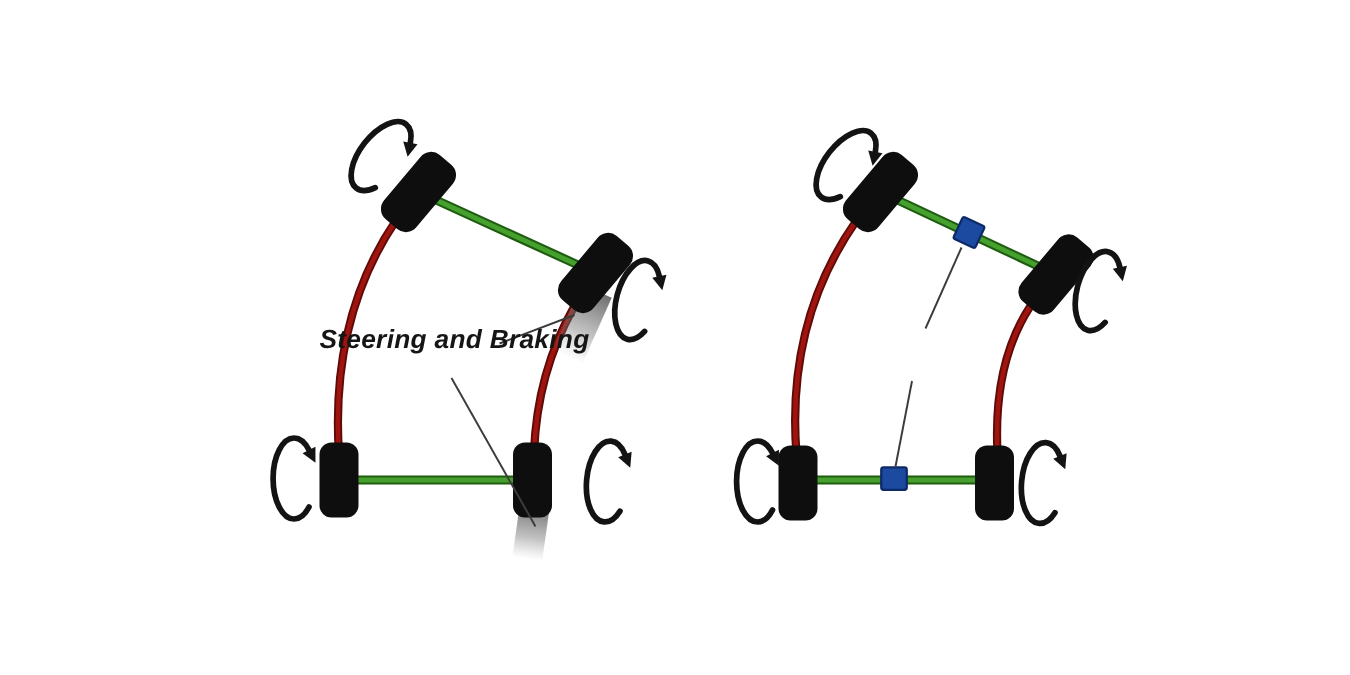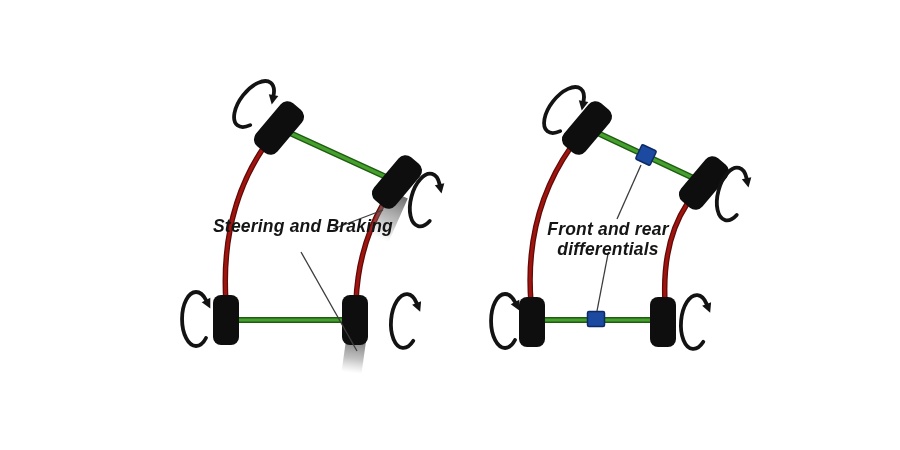--- a/index.html
+++ b/index.html
@@ -178,18 +178,14 @@
         </g>
 
       <line class="leader" x1="641" y1="165" x2="617" y2="219"></line>
       <line class="leader" x1="608" y1="254" x2="597" y2="311"></line>
     </g>
   </svg>
 
   <div class="caption caption-left">
     <span>Steering and Braking</span><br>
   </div>
-  <div class="caption caption-right">
-    <span>Front and rear</span><br>
-    <span>differentials</span>
-  </div>
 
 </div>
 
 </body></html>

